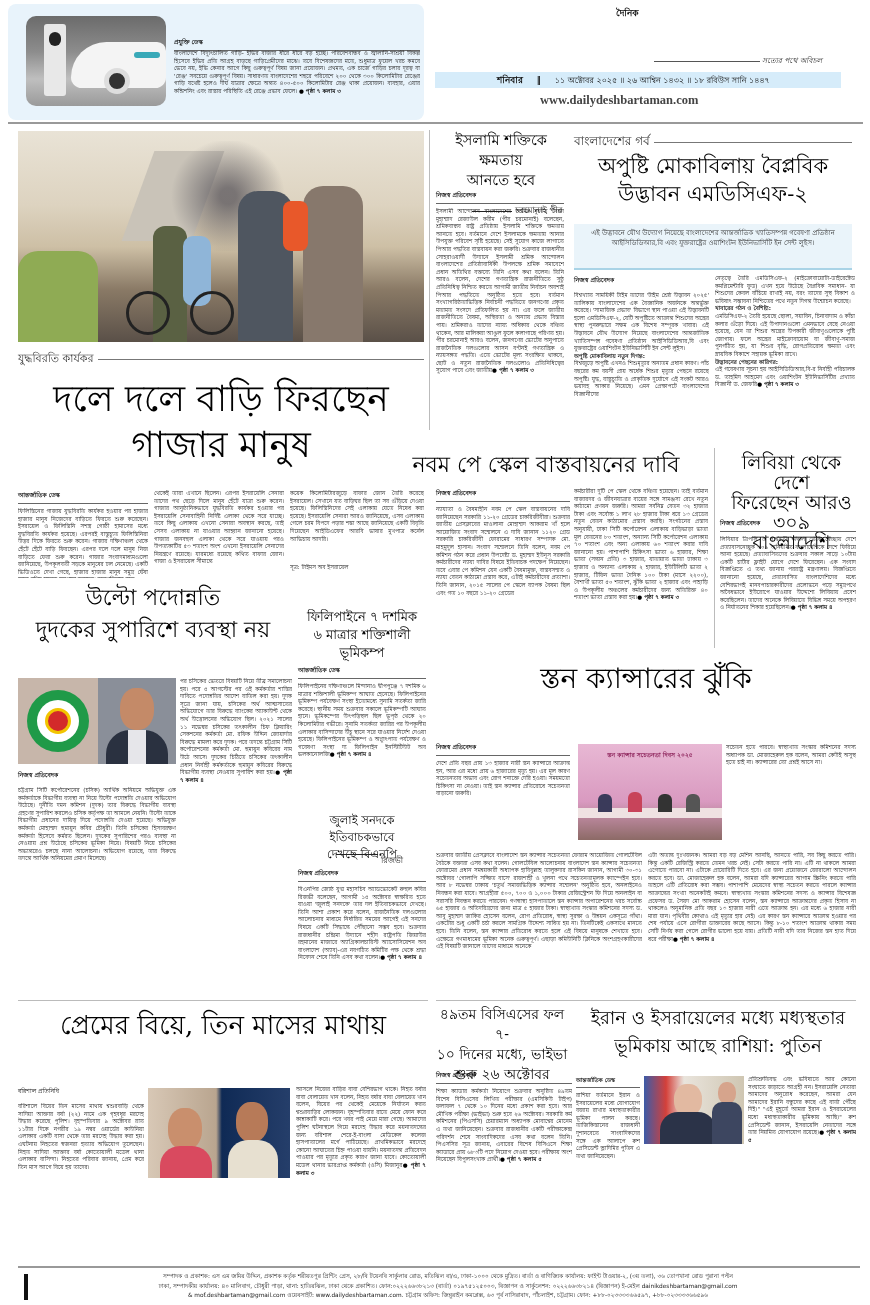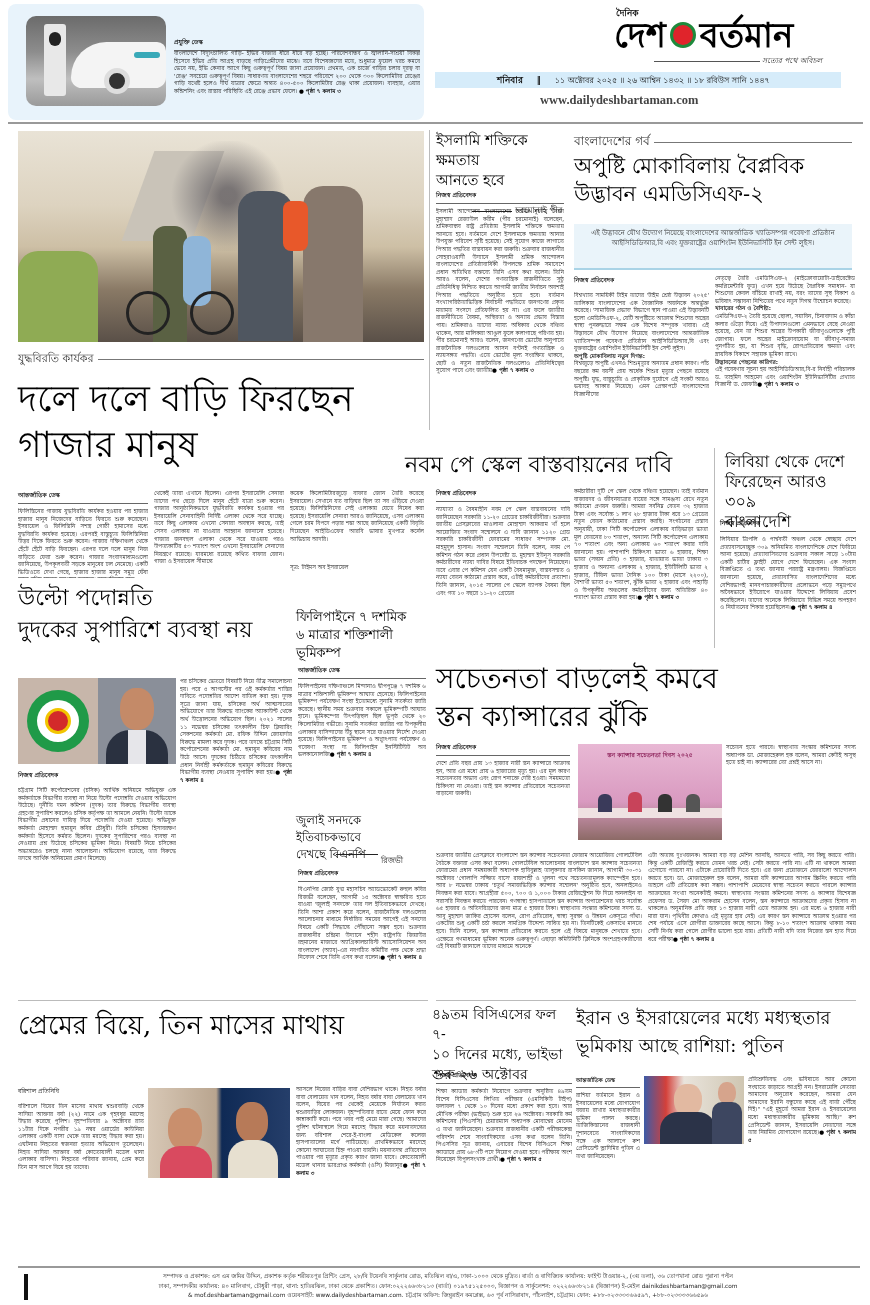--- a/index.html
+++ b/index.html
@@ -2,21 +2,21 @@
 <html><head>
 <meta charset="utf-8">
 <style>
   * { box-sizing: border-box; margin: 0; padding: 0; }
   html, body { width: 870px; height: 1305px; background: #ffffff; overflow: hidden; }
   body { font-family: "DejaVu Sans", sans-serif; color: #111; position: relative; }
   .abs { position: absolute; }
   .body-text { font-size: 5.6px; line-height: 7.6px; color: #222; text-align: justify; overflow: hidden; }
   .byline { font-size: 6px; color: #111; font-weight: bold; border-bottom: 1px solid #666; padding-bottom: 2px; margin-bottom: 4px; }
   .more { font-weight: bold; color: #000; }
-  .headline { font-family: "DejaVu Serif", serif; color: #000; font-weight: normal; }
+  .headline { font-family: "DejaVu Serif", serif; color: #000; text-align: center; font-weight: normal; }
   .kicker { font-size: 11px; color: #333; display: flex; align-items: center; gap: 4px; }
   .kicker::after { content: ""; flex: 1; height: 1px; background: #777; }
   .photo { overflow: hidden; }
   .vsep { position: absolute; width: 1px; background: #bbb; }
   .hsep { position: absolute; height: 2px; background: #999; }
 </style>
 </head>
 <body>
 
 <div class="abs" style="left:8px;top:4px;width:416px;height:116px;background:#e8f3fb;border-radius:8px;">
@@ -28,25 +28,20 @@
     <div class="abs" style="left:108px;top:36px;width:26px;height:6px;background:#39a9b8;border-radius:3px;"></div>
   </div>
   <div class="abs byline" style="left:166px;top:33px;width:246px;">প্রযুক্তি ডেস্ক</div>
   <div class="abs body-text" style="left:166px;top:46px;width:246px;height:62px;">
     <span>বাংলাদেশে বিদ্যুৎচালিত গাড়ি- ইভির বাজার ধীরে ধীরে বড় হচ্ছে। পরিবেশবান্ধব ও জ্বালানি-সাশ্রয়ী বিকল্প হিসেবে ইভির প্রতি আগ্রহ বাড়ছে গাড়িপ্রেমীদের মাঝে। তবে বিশেষজ্ঞদের মতে, শুধুমাত্র ফুয়েল খরচ কমবে ভেবে নয়, ইভি কেনার আগে কিছু গুরুত্বপূর্ণ বিষয় জানা প্রয়োজন। প্রথমত, এক চার্জে গাড়ির চলার দূরত্ব বা 'রেঞ্জ' সবচেয়ে গুরুত্বপূর্ণ বিষয়। সাধারণত বাংলাদেশের শহুরে পরিবেশে ২০০ থেকে ৩০০ কিলোমিটার রেঞ্জের গাড়ি যথেষ্ট হলেও দীর্ঘ যাত্রার ক্ষেত্রে অন্তত ৪০০-৫০০ কিলোমিটার রেঞ্জ থাকা প্রয়োজন। ব্যবহার, এয়ার কন্ডিশনিং এবং রাস্তার পরিস্থিতি এই রেঞ্জে প্রভাব ফেলে।</span> <span class="more">● পৃষ্ঠা ৭ কলাম ৩</span>
   </div>
 </div>
 
 <div class="abs" style="left:430px;top:0;width:440px;height:120px;">
   <div class="abs" style="left:186px;top:6px;font-size:9px;font-weight:bold;color:#111;">দৈনিক</div>
-  <a class="abs" style="left:184px;top:14px;display:flex;align-items:center;text-decoration:none;color:#000;">
-    <span style="font-family:'DejaVu Serif',serif;font-size:34px;font-weight:bold;line-height:42px;">দেশ</span>
-    <span style="display:inline-block;width:26px;height:26px;border-radius:50%;background:#e0242b;border:3px solid #1e8a3c;margin:0 4px;"></span>
-    <span style="font-family:'DejaVu Serif',serif;font-size:34px;font-weight:bold;line-height:42px;">বর্তমান</span>
-  </a>
   <div class="abs" style="left:224px;top:61px;width:106px;height:1px;background:#555;"></div>
   <div class="abs" style="left:332px;top:55px;font-size:7.5px;color:#222;font-style:italic;">সত্যের পথে অবিচল</div>
   <div class="abs" style="left:5px;top:72px;width:406px;height:16px;background:#d6ecfa;display:flex;align-items:center;font-size:8px;">
     <span style="margin-left:62px;font-weight:bold;font-size:9px;">শনিবার</span>
     <span style="margin:0 14px;font-weight:bold;">‖</span>
     <span>১১ অক্টোবর ২০২৫ ॥ ২৬ আশ্বিন ১৪৩২ ॥ ১৮ রবিউস সানি ১৪৪৭</span>
   </div>
   <a class="abs" style="left:110px;top:93px;font-family:'Liberation Serif',serif;font-size:12.5px;font-weight:bold;color:#444;text-decoration:none;">www.dailydeshbartaman.com</a>
 </div>
 <div class="hsep" style="left:8px;top:122px;width:855px;"></div>
@@ -127,21 +122,21 @@
 <div class="abs headline" style="left:405px;top:448px;width:282px;font-size:22px;line-height:34px;">নবম পে স্কেল বাস্তবায়নের দাবি</div>
 <div class="abs" style="left:436px;top:488px;width:134px;height:160px;">
   <div class="byline">নিজস্ব প্রতিবেদক</div>
   <div class="body-text" style="height:146px;">ন্যায্যতা ও বৈষম্যহীন নবম পে স্কেল বাস্তবায়নের দাবি জানিয়েছেন সরকারি ১১-২০ গ্রেডের চাকরিজীবীরা। শুক্রবার জাতীয় প্রেসক্লাবের মাওলানা মোহাম্মদ আকরাম খাঁ হলে আয়োজিত সংবাদ সম্মেলনে এ দাবি জানান ১১২০ গ্রেড সরকারি চাকরিজীবী ফোরামের সাধারণ সম্পাদক মো. মাহমুদুল হাসান। সংবাদ সম্মেলনে তিনি বলেন, নবম পে কমিশন গঠন করে প্রধান উপদেষ্টা ড. মুহাম্মদ ইউনূস সরকারি কর্মচারীদের ন্যায্য দাবির বিষয়ে ইতিবাচক পদক্ষেপ নিয়েছেন। তবে এবার পে কমিশন যেন একটি বৈষম্যমুক্ত, বাস্তবসম্মত ও ন্যায্য বেতন কাঠামো প্রস্তাব করে, এটাই কর্মচারীদের প্রত্যাশা। তিনি জানান, ২০১৫ সালের পে স্কেলে ব্যাপক বৈষম্য ছিল এবং গত ১০ বছরে ১১-২০ গ্রেডের</div>
 </div>
 <div class="abs body-text" style="left:574px;top:488px;width:134px;height:160px;">
   <span>কর্মচারীরা দুটি পে স্কেল থেকে বঞ্চিত হয়েছেন। তাই বর্তমান বাজারদর ও জীবনযাত্রার ব্যয়ের সঙ্গে সামঞ্জস্য রেখে নতুন কাঠামো প্রণয়ন জরুরি। আমরা সর্বনিম্ন বেতন ৩২ হাজার টাকা এবং সর্বোচ্চ ১ লাখ ২৮ হাজার টাকা ধরে ১৩ গ্রেডের নতুন বেতন কাঠামোর প্রস্তাব করছি। সংগঠনের প্রস্তাব অনুযায়ী, ঢাকা সিটি কর্পোরেশন এলাকায় বাড়িভাড়া ভাতা মূল বেতনের ৮০ শতাংশ, অন্যান্য সিটি কর্পোরেশন এলাকায় ৭০ শতাংশ এবং অন্য এলাকায় ৬০ শতাংশ করার দাবি জানানো হয়। পাশাপাশি চিকিৎসা ভাতা ৬ হাজার, শিক্ষা ভাতা (সন্তান প্রতি) ৩ হাজার, যাতায়াত ভাতা ঢাকায় ৩ হাজার ও অন্যান্য এলাকায় ২ হাজার, ইউটিলিটি ভাতা ২ হাজার, টিফিন ভাতা দৈনিক ১০০ টাকা (মাসে ২২০০), বৈশাখী ভাতা ৫০ শতাংশ, ঝুঁকি ভাতা ২ হাজার এবং পাহাড়ি ও উপকূলীয় অঞ্চলের কর্মচারীদের জন্য অতিরিক্ত ৪০ শতাংশ ভাতা প্রস্তাব করা হয়।</span><span class="more">● পৃষ্ঠা ৭ কলাম ৩</span>
 </div>
 
 <div class="vsep" style="left:714px;top:448px;height:200px;"></div>
-<div class="abs headline" style="left:716px;top:452px;width:142px;font-size:16px;line-height:20px;padding-left:9px;">
+<div class="abs headline" style="left:716px;top:452px;width:142px;font-size:19px;line-height:20px;padding-left:9px;">
   <div>লিবিয়া থেকে দেশে</div>
   <div>ফিরেছেন আরও ৩০৯</div>
   <div>বাংলাদেশি</div>
 </div>
 <div class="abs" style="left:720px;top:518px;width:136px;height:130px;">
   <div class="byline">নিজস্ব প্রতিবেদক</div>
   <div class="body-text" style="height:116px;">
     <span>লিবিয়ার ত্রিপলি ও পার্শ্ববর্তী অঞ্চল থেকে স্বেচ্ছায় দেশে প্রত্যাবাসনেচ্ছুক ৩০৯ অনিয়মিত বাংলাদেশিকে দেশে ফিরিয়ে আনা হয়েছে। প্রত্যাবাসিতদের শুক্রবার সকাল সাড়ে ১০টায় একটি চার্টার ফ্লাইট যোগে দেশে ফিরেছেন। এক সংবাদ বিজ্ঞপ্তিতে এ তথ্য জানায় পররাষ্ট্র মন্ত্রণালয়। বিজ্ঞপ্তিতে জানানো হয়েছে, প্রত্যাবাসিত বাংলাদেশিদের মধ্যে বেশিরভাগই মানবপাচারকারীদের প্রলোভনে পড়ে সমুদ্রপথে অবৈধভাবে ইউরোপে যাওয়ার উদ্দেশ্যে লিবিয়ায় প্রবেশ করেছিলেন। তাদের অনেকে লিবিয়াতে বিভিন্ন সময়ে অপহরণ ও নির্যাতনের শিকার হয়েছিলেন।</span><span class="more">● পৃষ্ঠা ৭ কলাম ৪</span>
   </div>
 </div>
@@ -191,21 +186,20 @@
   <span>রিজভী</span>
 </div>
 <div class="abs" style="left:298px;top:868px;width:128px;height:130px;">
   <div class="byline">নিজস্ব প্রতিবেদক</div>
   <div class="body-text" style="height:116px;">
     <span>বিএনপির জ্যেষ্ঠ যুগ্ম মহাসচিব অ্যাডভোকেট রুহুল কবির রিজভী বলেছেন, আগামী ১৫ অক্টোবর স্বাক্ষরিত হতে যাওয়া 'জুলাই সনদকে' তার দল ইতিবাচকভাবে দেখছে। তিনি আশা প্রকাশ করে বলেন, রাজনৈতিক দলগুলোর আলোচনার মাধ্যমে নির্ধারিত সময়ের আগেই এই সনদের বিষয়ে একটি সিদ্ধান্তে পৌঁছানো সম্ভব হবে। শুক্রবার রাজধানীর চন্দ্রিমা উদ্যানে শহীদ রাষ্ট্রপতি জিয়াউর রহমানের মাজারে অ্যাগ্রিকালচারিস্ট অ্যাসোসিয়েশন অব বাংলাদেশ (অ্যাব)-এর নবগঠিত কমিটির পক্ষ থেকে শ্রদ্ধা নিবেদন শেষে তিনি এসব কথা বলেন।</span><span class="more">● পৃষ্ঠা ৭ কলাম ৪</span>
   </div>
 </div>
 
 <div class="abs headline" style="left:436px;top:660px;width:420px;font-size:28px;line-height:38px;">
-  <div>সচেতনতা বাড়লেই কমবে</div>
   <div>স্তন ক্যান্সারের ঝুঁকি</div>
 </div>
 <div class="abs" style="left:436px;top:742px;width:134px;height:110px;">
   <div class="byline">নিজস্ব প্রতিবেদক</div>
   <div class="body-text" style="height:96px;">দেশে প্রতি বছর প্রায় ১৩ হাজার নারী স্তন ক্যান্সারে আক্রান্ত হন, আর এর মধ্যে প্রায় ৬ হাজারের মৃত্যু হয়। এর মূল কারণ সচেতনতার অভাব এবং রোগ শনাক্তে দেরি হওয়া। সময়মতো চিকিৎসা না নেওয়া। তাই স্তন ক্যান্সার প্রতিরোধে সচেতনতা বাড়ানো জরুরি।</div>
 </div>
 <div class="abs photo" style="left:578px;top:744px;width:144px;height:96px;background:linear-gradient(180deg,#e8b8d4 0%,#d99ac0 60%,#8c6a66 100%);">
   <div class="abs" style="left:10px;top:6px;width:124px;font-size:6px;color:#8a1f57;text-align:center;font-weight:bold;">স্তন ক্যান্সার সচেতনতা দিবস ২০২৫</div>
   <div class="abs" style="left:0;top:64px;width:144px;height:10px;background:#efe2e2;"></div>
   <div class="abs" style="left:20px;top:50px;width:14px;height:18px;background:#3a3a5a;border-radius:6px 6px 0 0;"></div>

